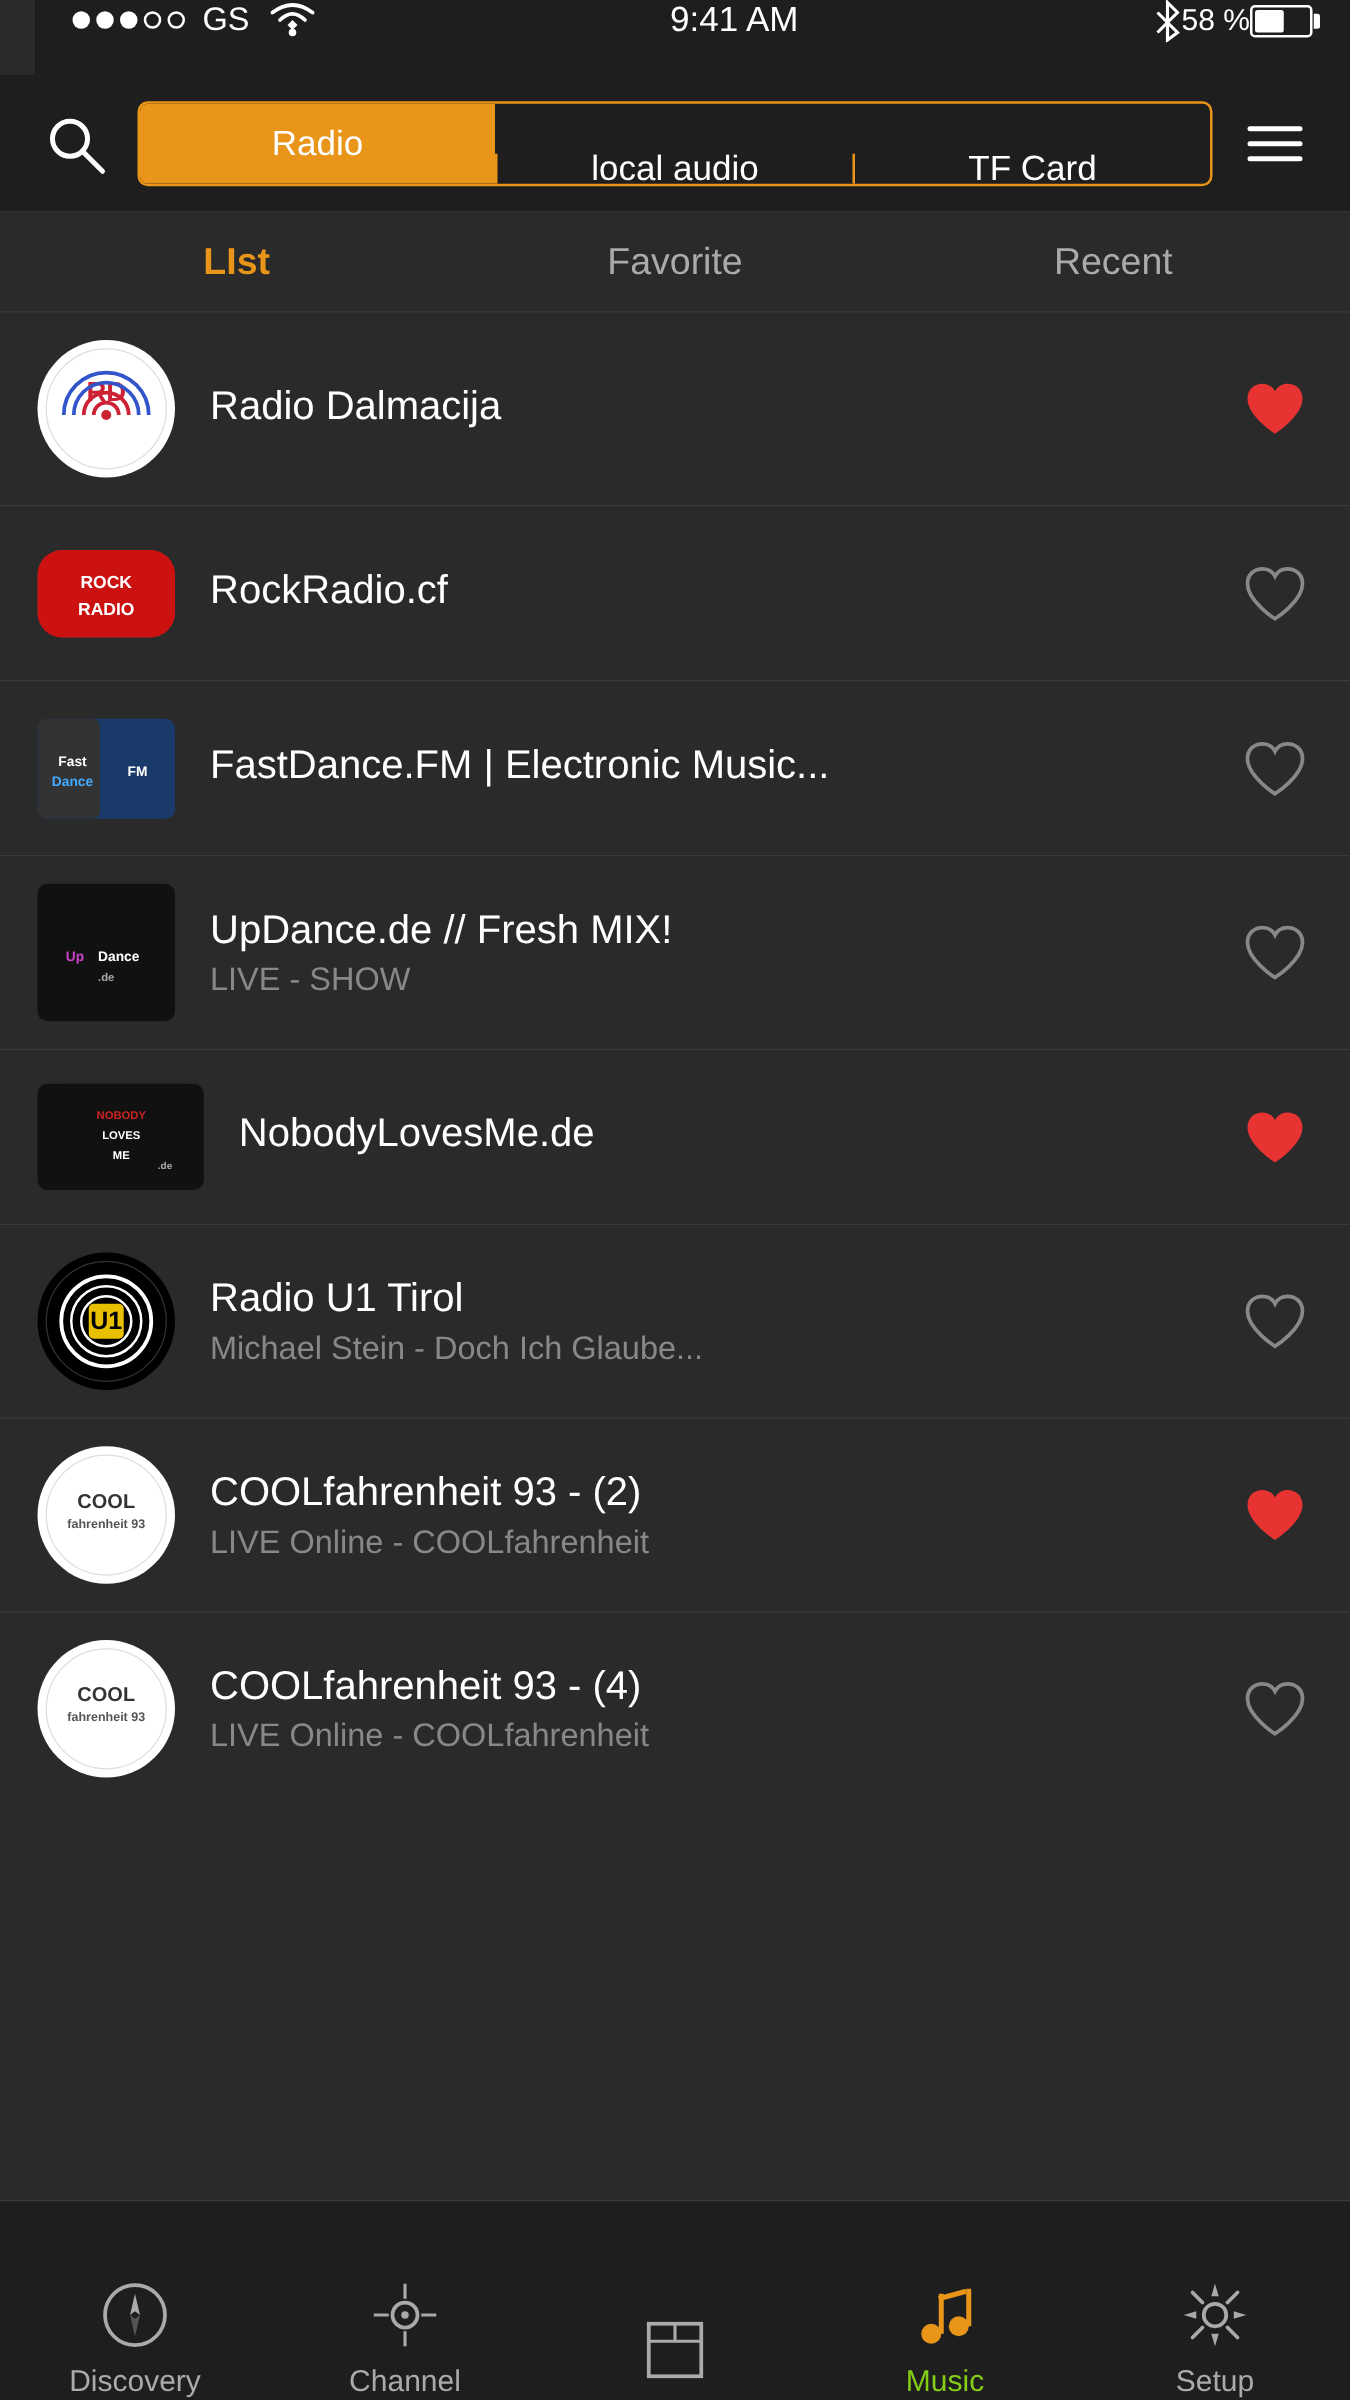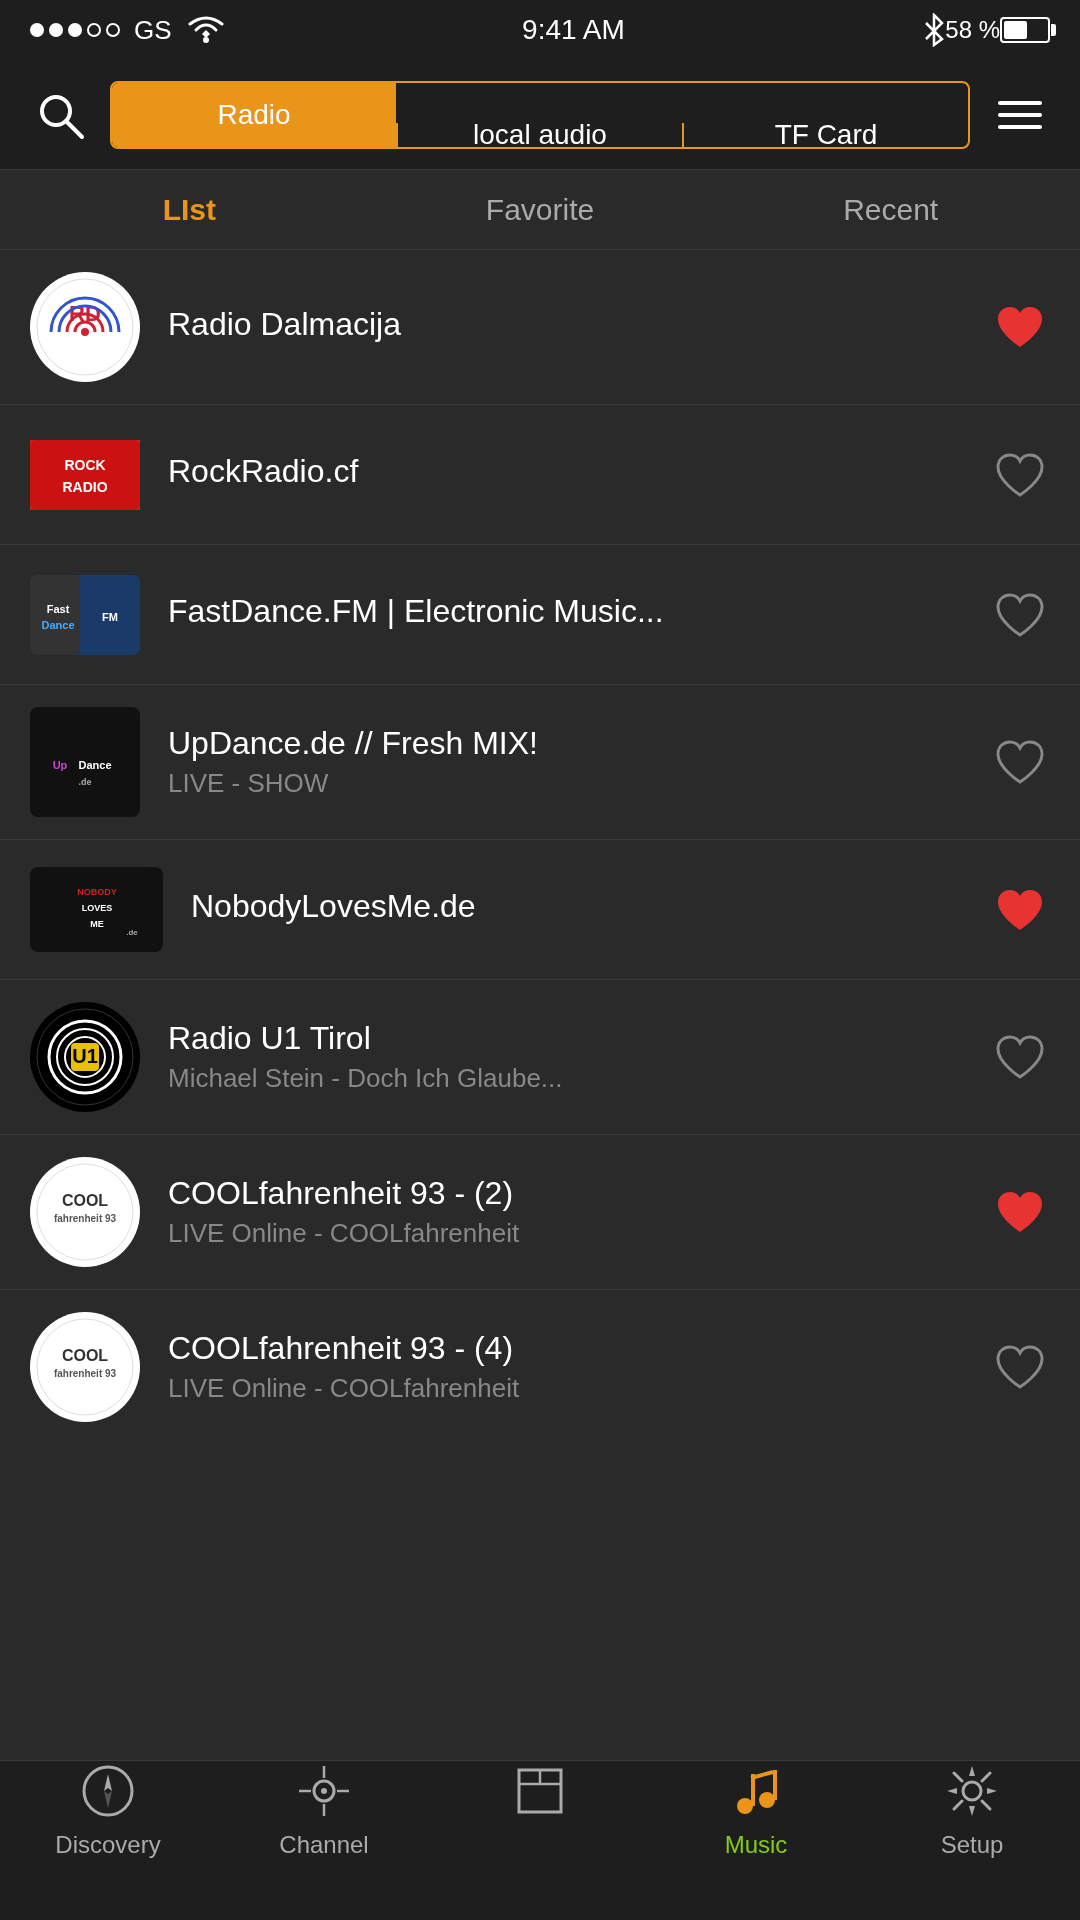--- a/index.html
+++ b/index.html
@@ -12,23 +12,24 @@
       height: 1920px;
       overflow: hidden;
       position: relative;
     }
 
     
     .status-bar {
       background: #1e1e1e;
       height: 60px;
       display: flex;
-      align-items: center;
+      align-items: flex-start;
       justify-content: space-between;
       padding: 0 30px;
+      margin-left: 28px;
     }
     .status-left {
       display: flex;
       align-items: center;
       gap: 8px;
     }
     .signal-dots {
       display: flex;
       gap: 5px;
       align-items: center;
@@ -249,21 +250,21 @@
 
     
     .bottom-nav {
       position: absolute;
       bottom: 0;
       left: 0;
       right: 0;
       height: 160px;
       background: #1e1e1e;
       display: flex;
-      align-items: flex-start;
+      align-items: flex-end;
       border-top: 1px solid #3a3a3a;
     }
     .nav-item {
       flex: 1;
       display: flex;
       flex-direction: column;
       align-items: center;
       justify-content: center;
       gap: 10px;
       cursor: pointer;
@@ -359,21 +360,21 @@
       <div class="station-name">Radio Dalmacija</div>
     </div>
     <div class="heart-btn">
       <svg width="52" height="48" viewBox="0 0 52 48">
         <path d="M26 44 C26 44 4 30 4 16 C4 8 10 4 16 4 C20 4 24 6 26 10 C28 6 32 4 36 4 C42 4 48 8 48 16 C48 30 26 44 26 44Z" fill="#e83333"></path>
       </svg>
     </div>
   </div>
 
   <div class="station-item">
-    <div class="station-logo" style="border-radius:0; background:#cc2222; width:110px; height:70px;">
+    <div class="station-logo" style="border-radius:20px; background:#cc2222; width:110px; height:70px;">
       <svg width="110" height="70" viewBox="0 0 110 70">
         <rect width="110" height="70" fill="#cc1111" rx="6"></rect>
         <text x="55" y="30" text-anchor="middle" font-size="14" font-weight="bold" fill="white">ROCK</text>
         <text x="55" y="52" text-anchor="middle" font-size="14" font-weight="bold" fill="white">RADIO</text>
       </svg>
     </div>
     <div class="station-info">
       <div class="station-name">RockRadio.cf</div>
     </div>
     <div class="heart-btn">

